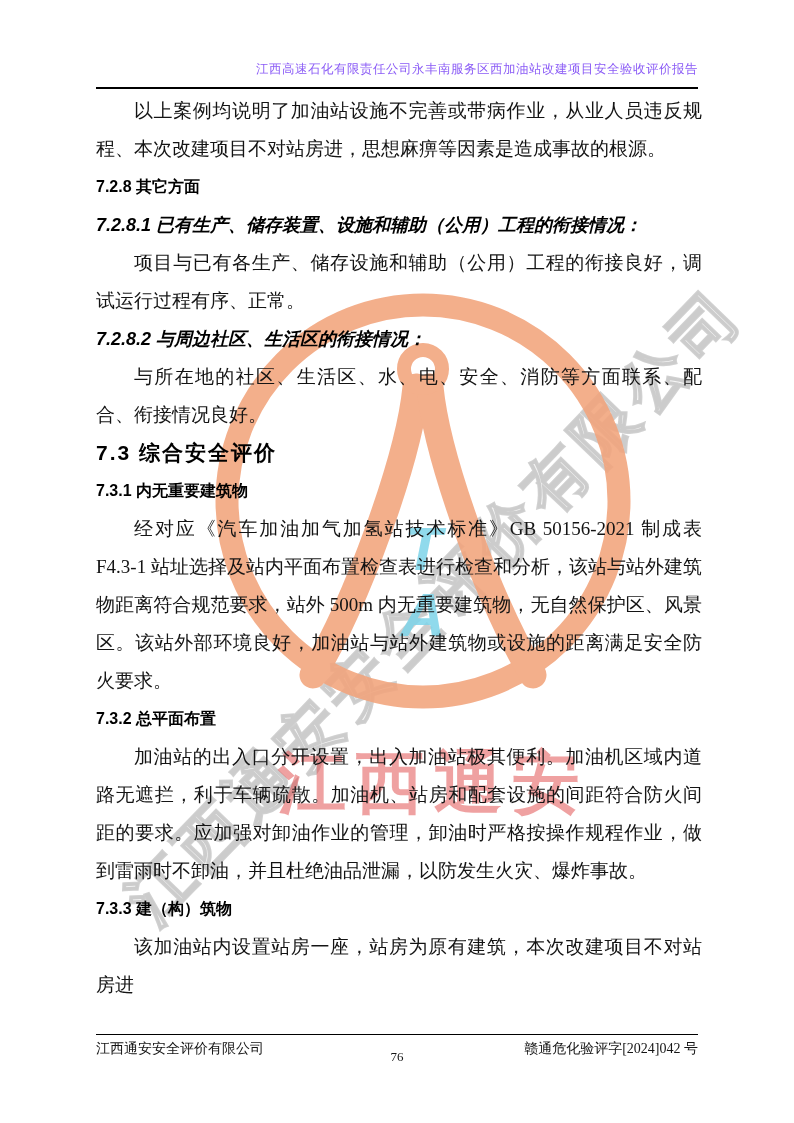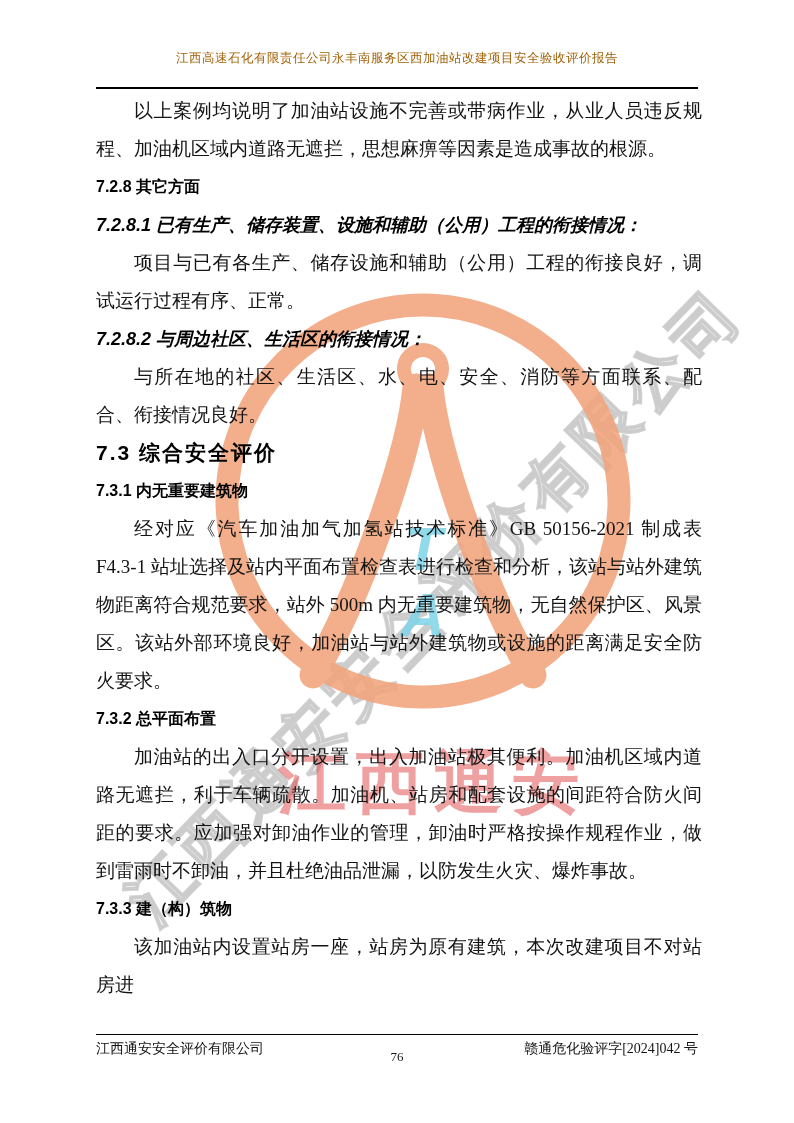--- a/index.html
+++ b/index.html
@@ -41,22 +41,22 @@
     font-family:"Liberation Sans","DejaVu Sans",sans-serif;
     font-weight:bold; font-size:68px; letter-spacing:10px;
     color:rgba(224,68,68,0.5);
     white-space:nowrap;
   }
 
   
   .doc-layer { position:absolute; inset:0; z-index:1; }
 
   .page-header {
-    position:absolute; top:50px; left:96px; width:602px;
-    text-align:center; font-size:12.5px; color:#a16207;
+    position:absolute; top:61px; left:96px; width:602px;
+    text-align:right; font-size:12.5px; color:#8b5cf6;
     letter-spacing:0.5px;
   }
   .header-rule {
     position:absolute; top:87px; left:96px; width:602px;
     border-top:2px solid #000;
   }
 
   .content {
     position:absolute; top:92px; left:96px; width:606px;
   }
@@ -108,21 +108,21 @@
 
   <div class="wm-red">江西通安</div>
 </div>
 
 <div class="doc-layer">
 
   <div class="page-header">江西高速石化有限责任公司永丰南服务区西加油站改建项目安全验收评价报告</div>
   <div class="header-rule"></div>
 
   <div class="content">
-    <div class="para">以上案例均说明了加油站设施不完善或带病作业，从业人员违反规程、加油机区域内道路无遮拦，思想麻痹等因素是造成事故的根源。</div>
+    <div class="para">以上案例均说明了加油站设施不完善或带病作业，从业人员违反规程、本次改建项目不对站房进，思想麻痹等因素是造成事故的根源。</div>
     <div class="h3">7.2.8 其它方面</div>
     <div class="h4">7.2.8.1 已有生产、储存装置、设施和辅助（公用）工程的衔接情况：</div>
     <div class="para">项目与已有各生产、储存设施和辅助（公用）工程的衔接良好，调试运行过程有序、正常。</div>
     <div class="h4">7.2.8.2 与周边社区、生活区的衔接情况：</div>
     <div class="para">与所在地的社区、生活区、水、电、安全、消防等方面联系、配合、衔接情况良好。</div>
     <div class="h2">7.3 综合安全评价</div>
     <div class="h3">7.3.1 内无重要建筑物</div>
     <div class="para">经对应《汽车加油加气加氢站技术标准》GB 50156-2021 制成表 F4.3-1 站址选择及站内平面布置检查表进行检查和分析，该站与站外建筑物距离符合规范要求，站外 500m 内无重要建筑物，无自然保护区、风景区。该站外部环境良好，加油站与站外建筑物或设施的距离满足安全防火要求。</div>
     <div class="h3">7.3.2 总平面布置</div>
     <div class="para">加油站的出入口分开设置，出入加油站极其便利。加油机区域内道路无遮拦，利于车辆疏散。加油机、站房和配套设施的间距符合防火间距的要求。应加强对卸油作业的管理，卸油时严格按操作规程作业，做到雷雨时不卸油，并且杜绝油品泄漏，以防发生火灾、爆炸事故。</div>

